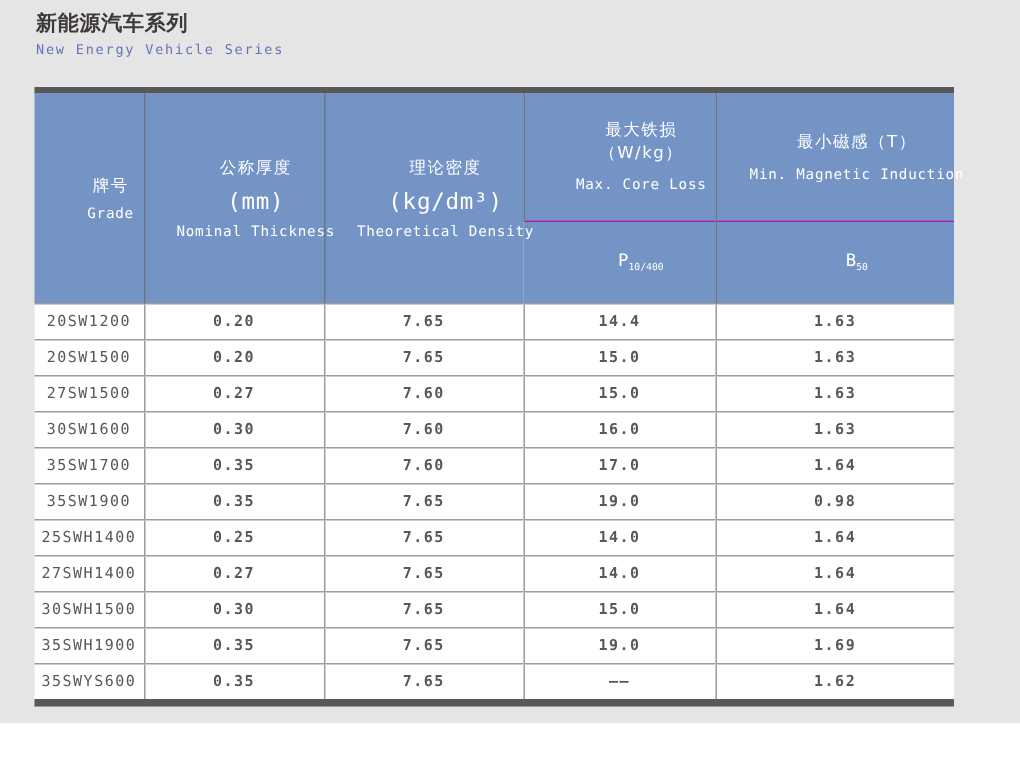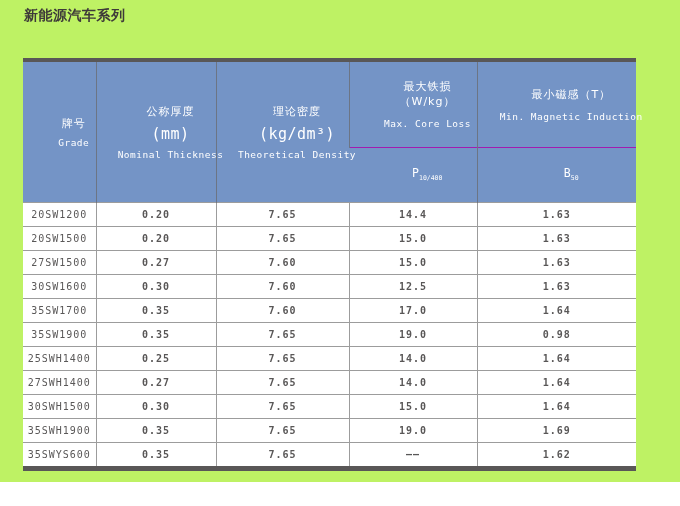--- a/index.html
+++ b/index.html
@@ -1,18 +1,18 @@
 <!DOCTYPE html>
 <html><head>
 <meta charset="utf-8">
 <style>
   * { margin:0; padding:0; box-sizing:border-box; }
   html,body { background:#ffffff; }
   .page {
-    position:relative; width:680px; height:482px; background:#bef264;
+    position:relative; width:680px; height:482px; background:#e5e5e5;
     font-family:"DejaVu Sans", sans-serif; overflow:hidden;
   }
   .title-zh {
     position:absolute; left:24px; top:7px;
     font-size:14px; font-weight:bold; color:#3e3a39;
     letter-spacing:0.5px;
   }
   .title-en {
     position:absolute; left:24px; top:29px;
     font-family:"DejaVu Sans Mono", monospace;
@@ -52,20 +52,21 @@
     border-top:1px solid #9c9c9c;
   }
   .spec tbody td:not(:first-child) { border-left:1px solid #9c9c9c;font-weight:bold; }
 </style>
 </head>
 <body>
 
 <div class="page">
 
   <div class="title-zh">新能源汽车系列</div>
+  <div class="title-en">New Energy Vehicle Series</div>
 
   <div class="table-wrap">
     <div class="bar-top"></div>
 
     <table class="spec">
       <colgroup>
         <col class="c0">
           <col class="c1">
           <col class="c2">
           <col class="c3">
@@ -130,21 +131,21 @@
             <td>27SW1500</td>
             <td>0.27</td>
             <td>7.60</td>
             <td>15.0</td>
             <td>1.63</td>
           </tr>
           <tr>
             <td>30SW1600</td>
             <td>0.30</td>
             <td>7.60</td>
-            <td>12.5</td>
+            <td>16.0</td>
             <td>1.63</td>
           </tr>
           <tr>
             <td>35SW1700</td>
             <td>0.35</td>
             <td>7.60</td>
             <td>17.0</td>
             <td>1.64</td>
           </tr>
           <tr>

